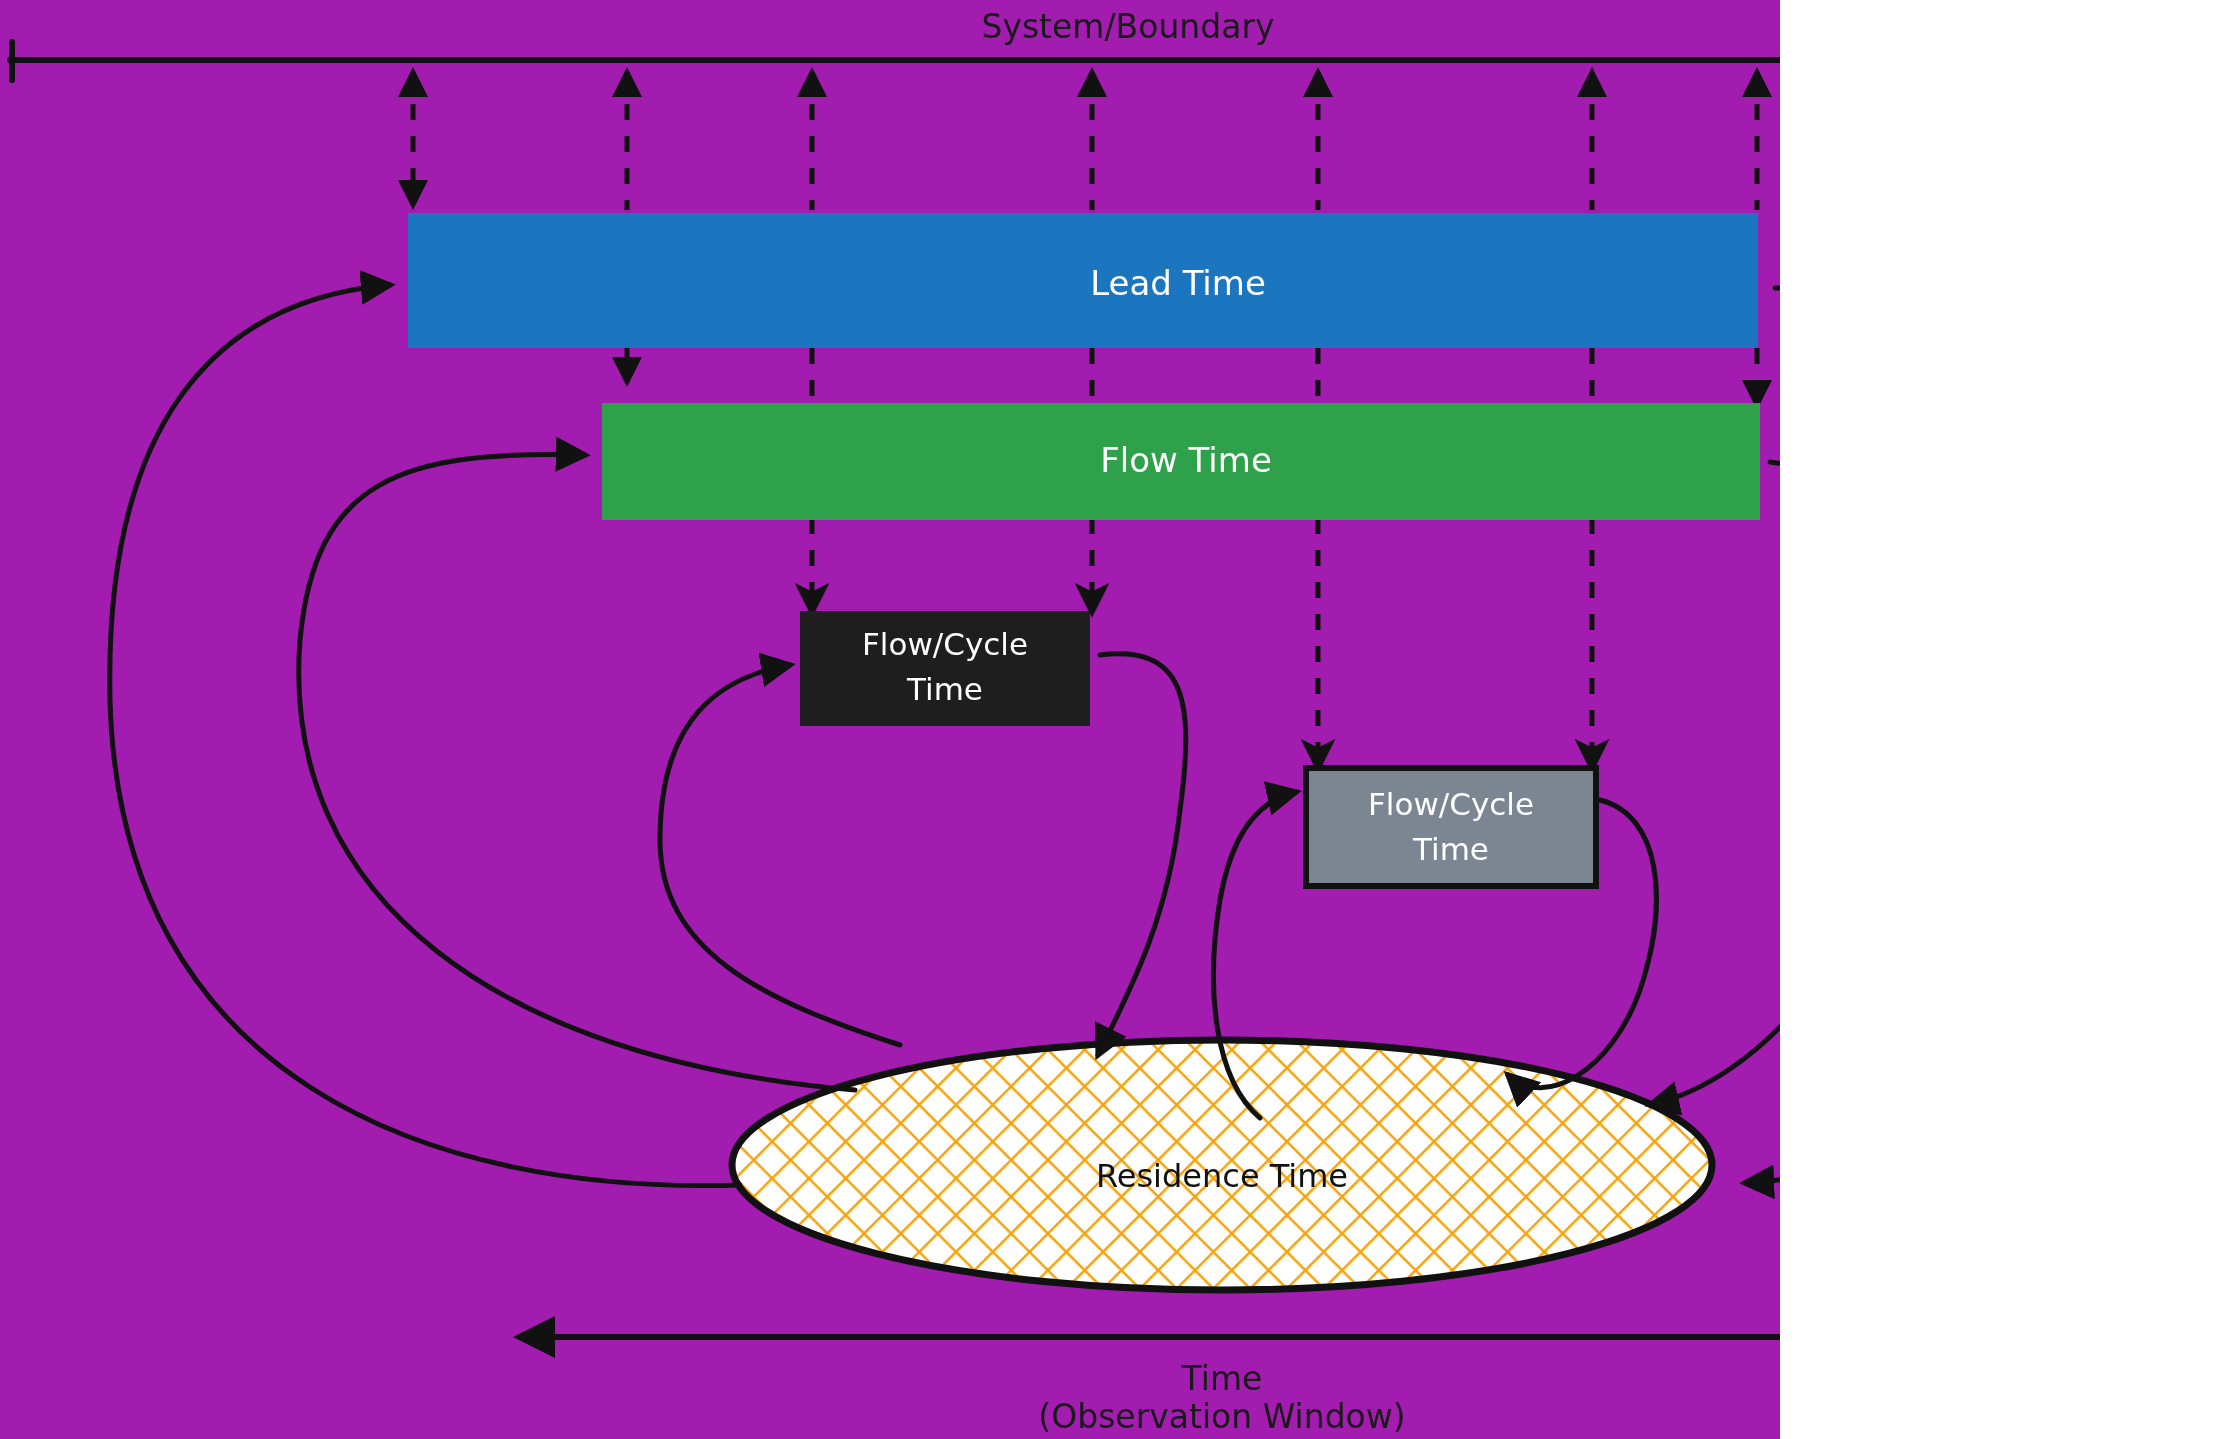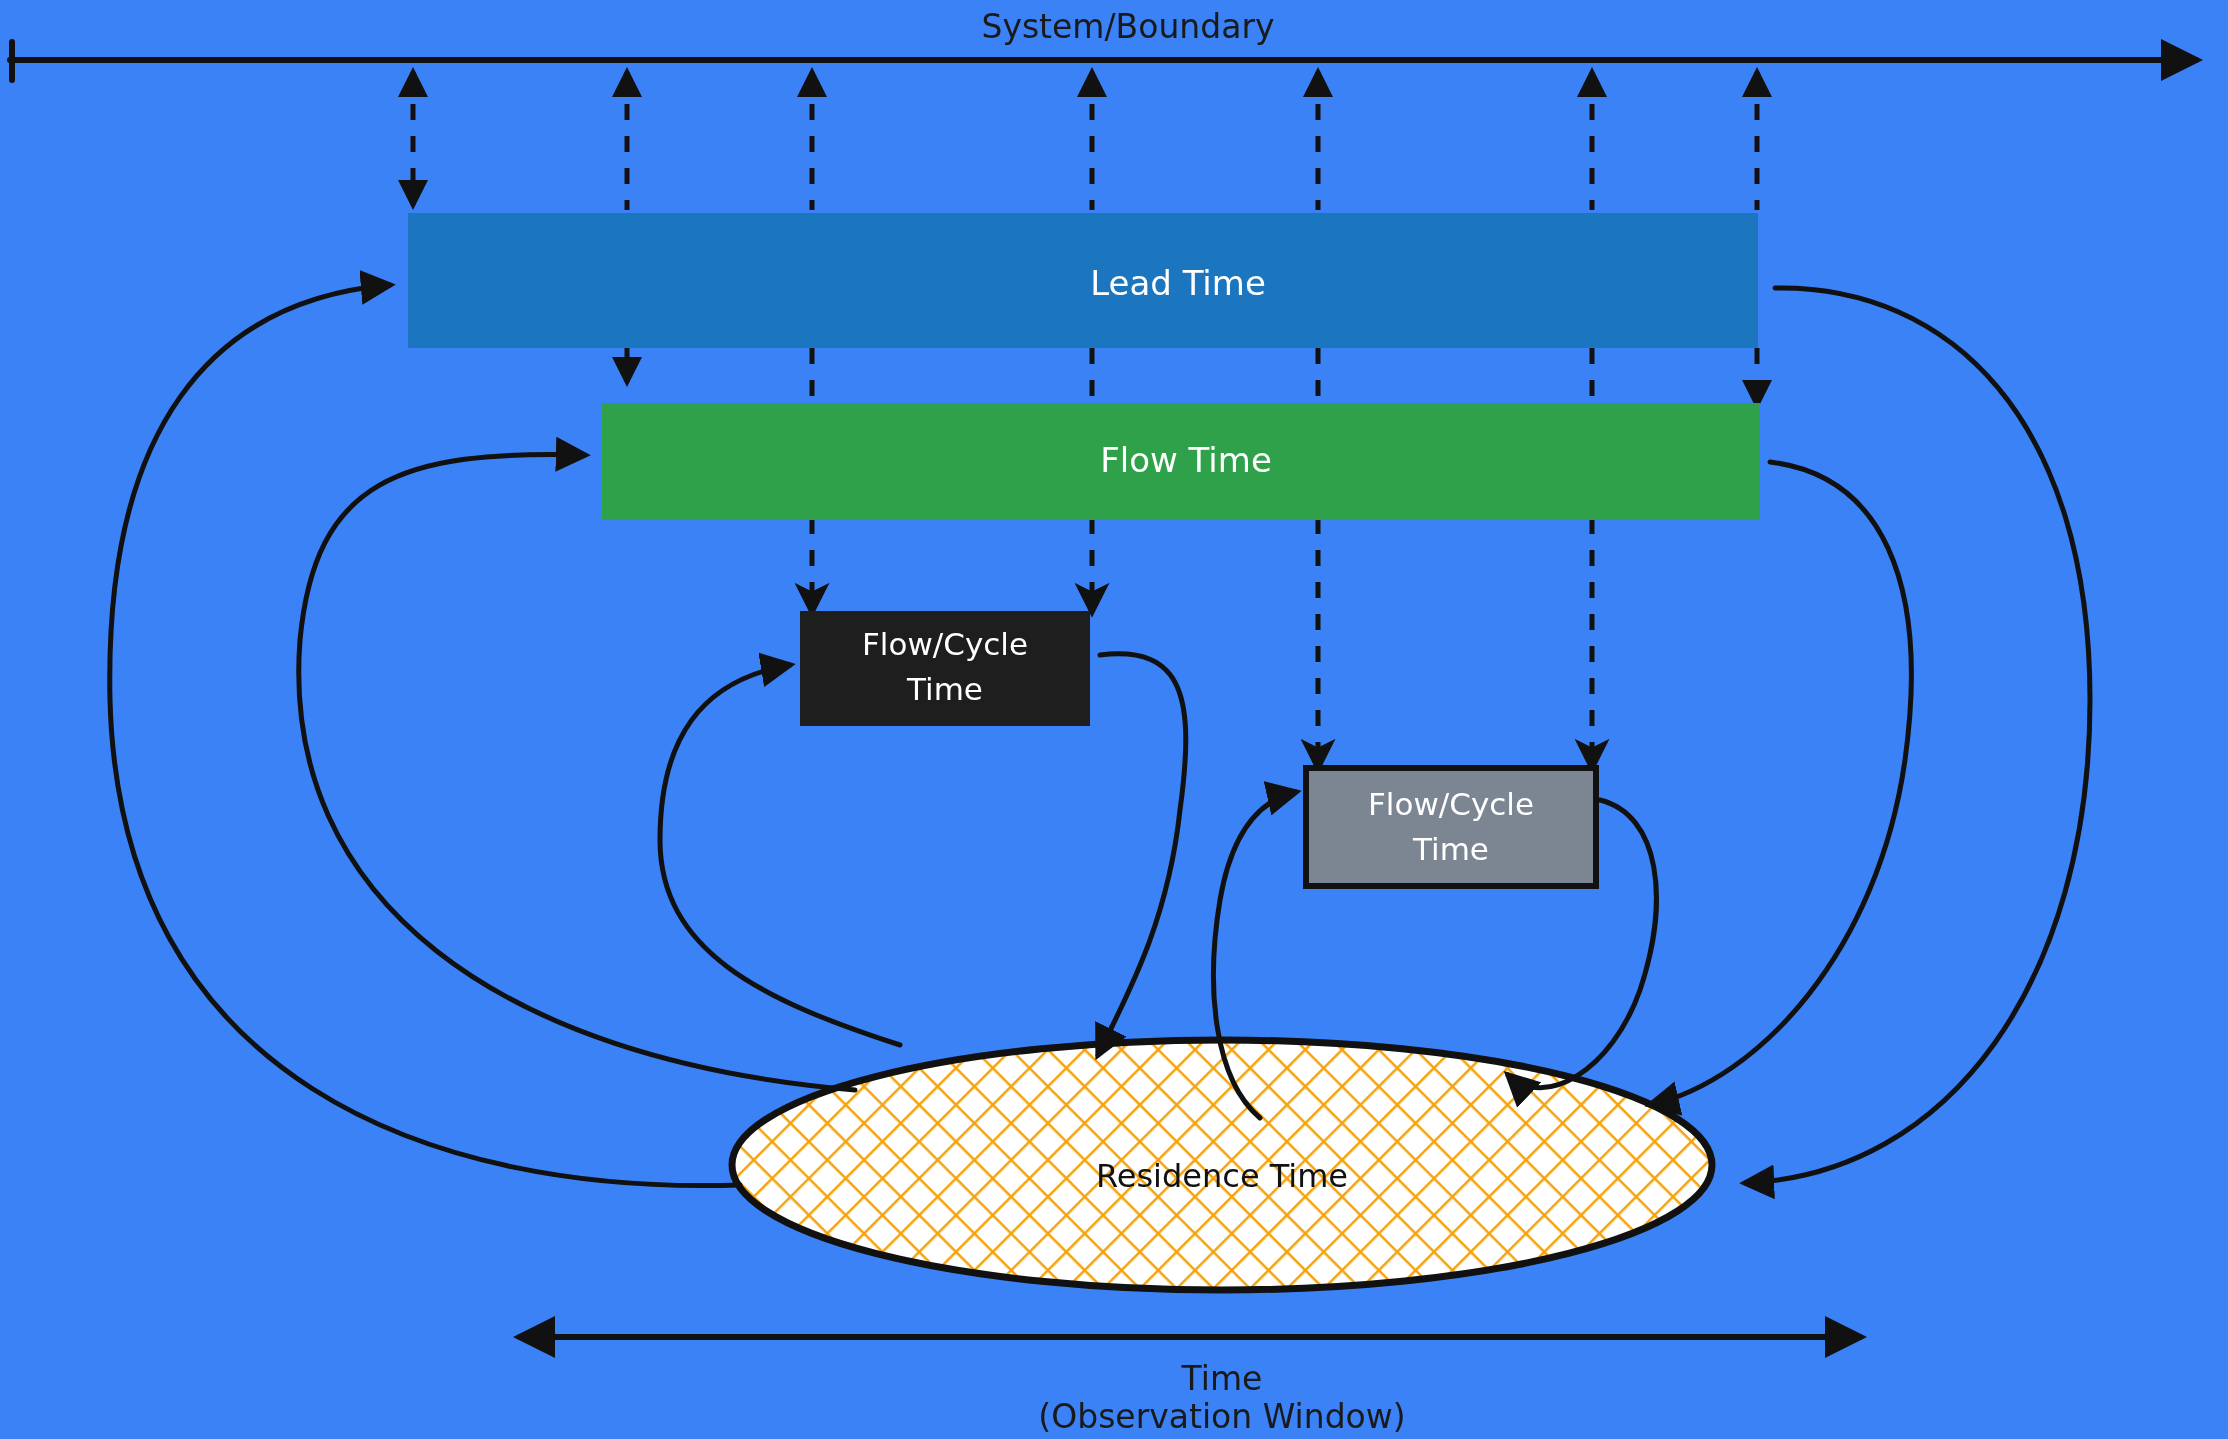--- a/index.html
+++ b/index.html
@@ -5,23 +5,23 @@
   html, body {
     margin: 0;
     padding: 0;
     background: #ffffff;
   }
   body {
     font-family: "DejaVu Sans", sans-serif;
   }
   #diagram-root {
     position: relative;
-    width: 2228px;
+    width: 1780px;
     height: 1439px;
-    background: #3b82f6;
+    background: #a21caf;
     overflow: hidden;
   }
   #diagram-svg {
     display: block;
     width: 2228px;
     height: 1439px;
   }
   .bar-label {
     font-family: "DejaVu Sans", sans-serif;
     fill: #ffffff;

